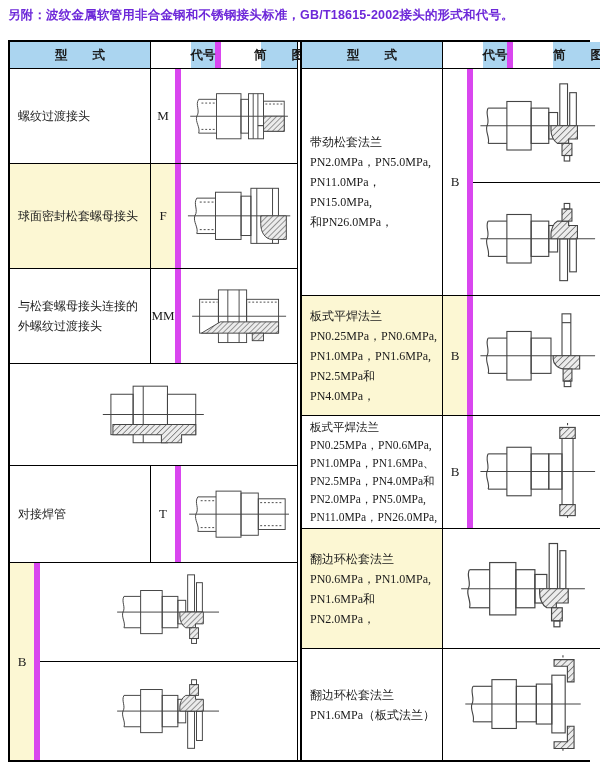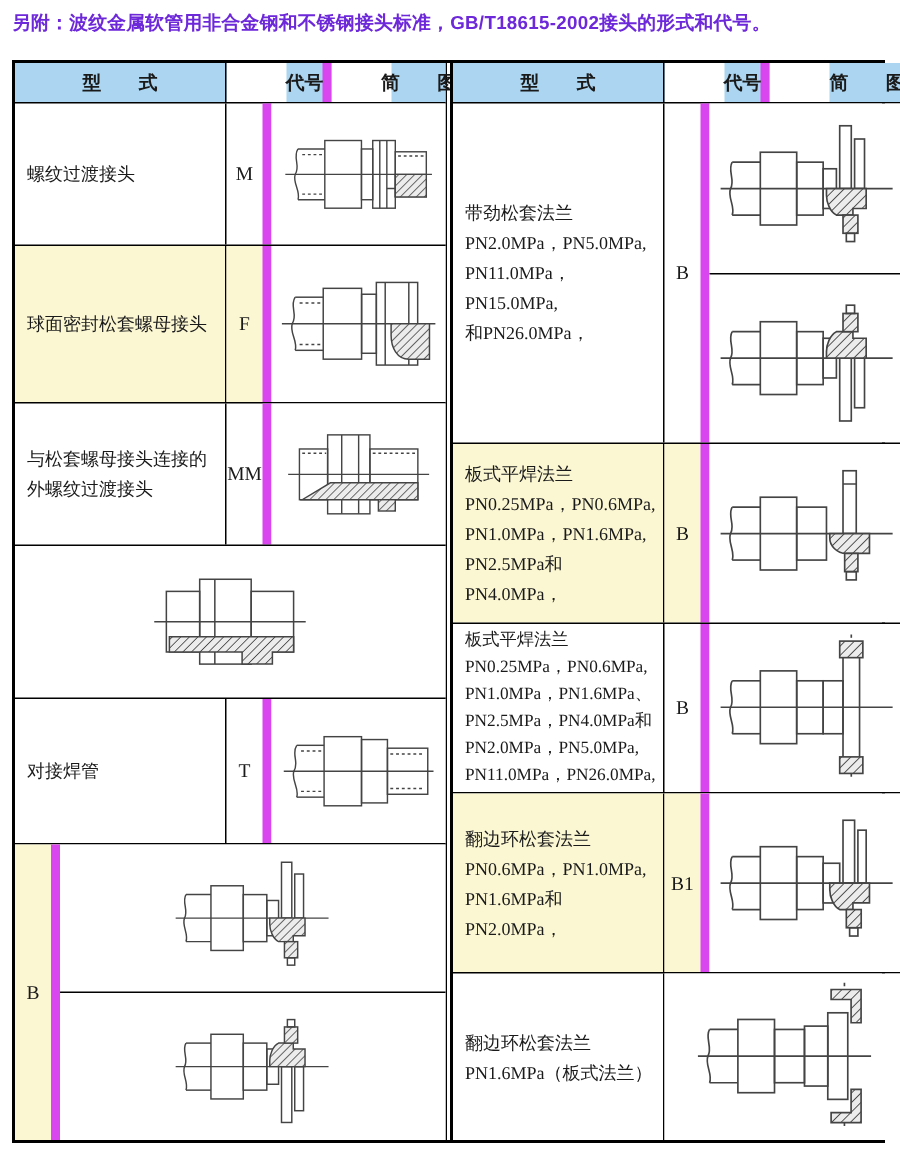--- a/index.html
+++ b/index.html
@@ -380,21 +380,20 @@
               <line x1="83" y1="86" x2="83" y2="90" stroke="#444444" stroke-width="1" stroke-dasharray="2,2"></line>
             </svg>
           </div>
         </div>
     </div>
 
     <div class="row" style="height:120px;flex:0 0 120px">
       <div class="cell label alt">翻边环松套法兰
 PN0.6MPa，PN1.0MPa,
 PN1.6MPa和PN2.0MPa，</div>
-      <div class="cell code alt">B1</div>
       <div class="diagcol">
           <div class="cell diagram">
             <svg viewBox="0 0 112 92" preserveAspectRatio="xMidYMid meet">
               <defs>
                 <pattern id="h12" width="4" height="4" patternUnits="userSpaceOnUse" patternTransform="rotate(45)">
                   <rect width="4" height="4" fill="#ececec"></rect>
                   <line x1="0" y1="0" x2="0" y2="4" stroke="#444444" stroke-width="1.1"></line>
                 </pattern>
               </defs>
               <line x1="4" y1="46" x2="108" y2="46" stroke="#444444" stroke-width="1"></line>

